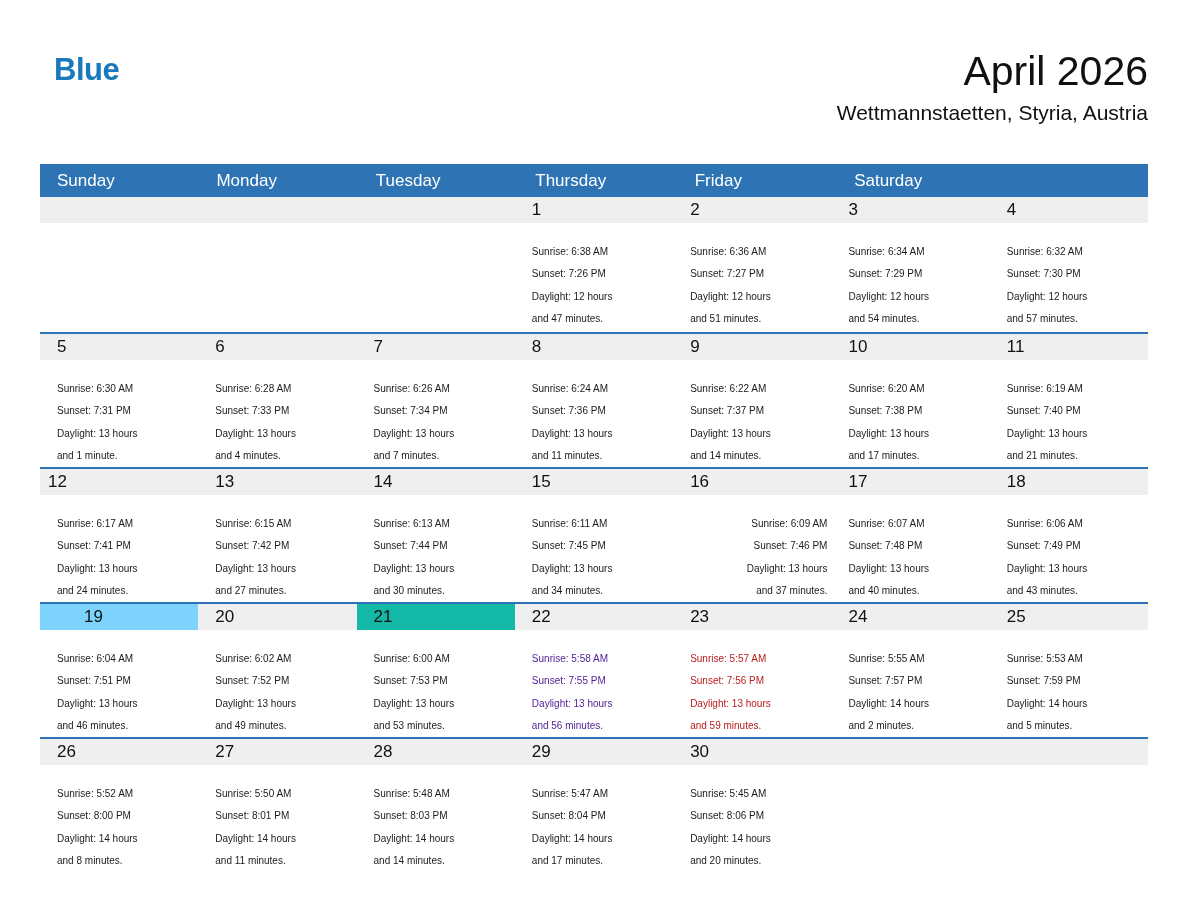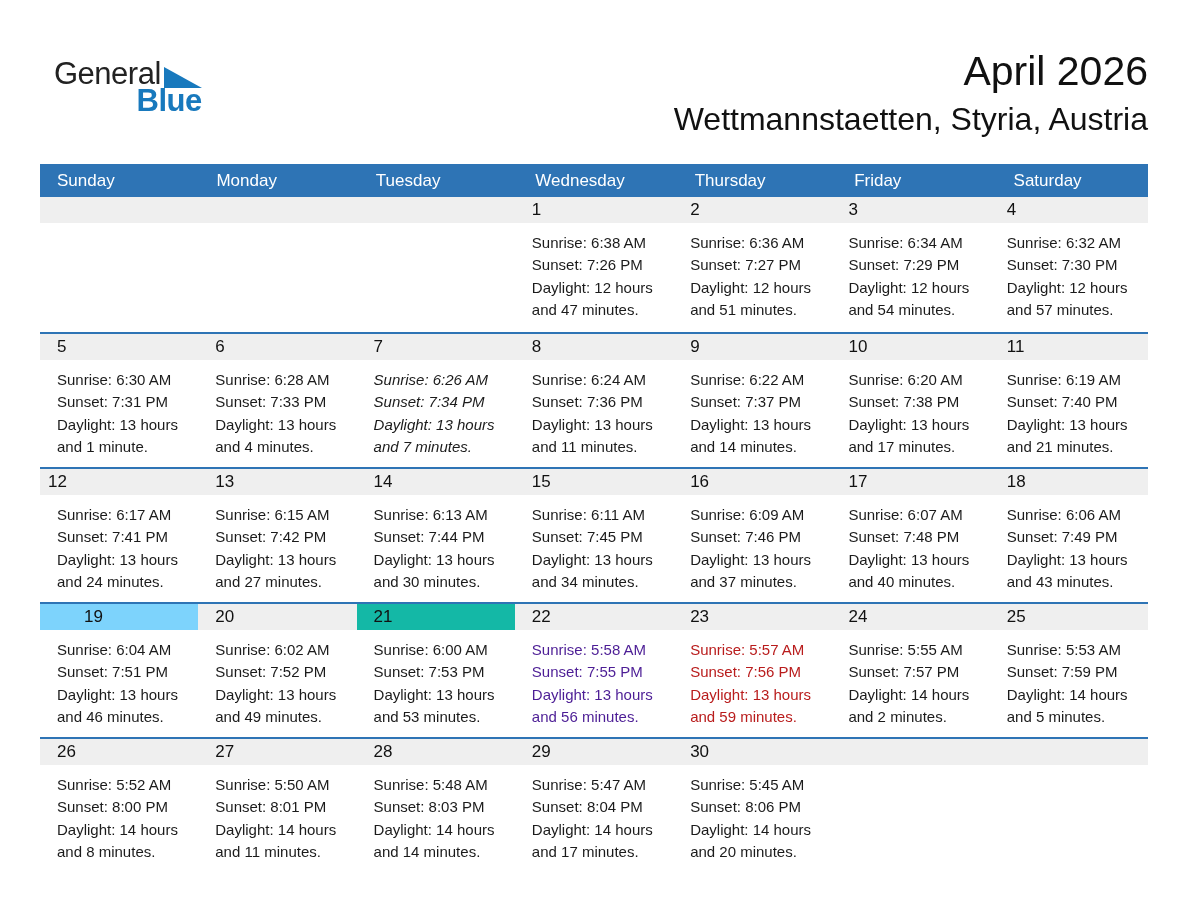--- a/index.html
+++ b/index.html
@@ -38,21 +38,21 @@
     font-size: 31px;
     letter-spacing: -0.5px;
     text-align: right;
     line-height: 1;
     margin-top: -4px;
     font-weight: bold;
   }
   
   .titles { text-align: right; }
   .month-title { font-size: 41px; color: #111111; line-height: 1.05; }
-  .location-subtitle { font-size: 32px; color: #111111; margin-top: 8px; }
+  .location-subtitle { font-size: 21px; color: #111111; margin-top: 8px; }
   
   .calendar { margin: 14px 40px 0 40px; }
   .weekday-row {
     display: grid;
     grid-template-columns: repeat(7, 1fr);
     height: 33px;
   }
   .weekday-cell {
     color: #ffffff;
     font-size: 17px;
@@ -70,54 +70,47 @@
   .week-row.no-top-border { border-top: none; }
   .day-cell { overflow: hidden; }
   .day-num {
     height: 26px;
     font-size: 17px;
     line-height: 26px;
     padding-left: 17px;
     color: #111111;
   }
   .day-lines {
-    padding: 9px 4px 0 17px;
-    font-size: 15px;
+    padding: 18px 4px 0 17px;
+    font-size: 10px;
     line-height: 22.4px;
     color: #1B1B1B;
   }
   .day-line { white-space: nowrap; }
 </style>
 </head>
 <body>
 
 <div class="page">
 
   <div class="page-header">
     <div class="logo">
-      <div class="logo-line1">
-        <span>General</span>
-        <svg class="logo-triangle" width="38" height="21" viewBox="0 0 38 21">
-          <polygon points="0,0 38,21 0,21" fill="#1879BD"></polygon>
-        </svg>
-      </div>
       <div class="logo-line2" style="color:#1879BD;">Blue</div>
     </div>
     <div class="titles">
       <div class="month-title">April 2026</div>
       <div class="location-subtitle">Wettmannstaetten, Styria, Austria</div>
     </div>
   </div>
 
   <div class="calendar">
     <div class="weekday-row" style="background: rgb(46, 116, 181); gap: 8px;">
         <div class="weekday-cell">Sunday</div>
         <div class="weekday-cell">Monday</div>
         <div class="weekday-cell">Tuesday</div>
-        <div class="weekday-cell">Wednesday</div>
         <div class="weekday-cell">Thursday</div>
         <div class="weekday-cell">Friday</div>
         <div class="weekday-cell">Saturday</div>
       </div>
     <div>
         <div class="week-row no-top-border" style="border-top-color: rgb(46, 116, 181);">
           <div class="day-cell">
             <div class="day-num" style="background: rgb(239, 239, 239);"></div>
           </div>
           <div class="day-cell">
@@ -177,21 +170,21 @@
             <div class="day-num" style="background: rgb(239, 239, 239);">6</div>
             <div class="day-lines" style="color: rgb(27, 27, 27);">
               <div class="day-line">Sunrise: 6:28 AM</div>
               <div class="day-line">Sunset: 7:33 PM</div>
               <div class="day-line">Daylight: 13 hours</div>
               <div class="day-line">and 4 minutes.</div>
             </div>
           </div>
           <div class="day-cell">
             <div class="day-num" style="background: rgb(239, 239, 239);">7</div>
-            <div class="day-lines" style="color: rgb(27, 27, 27); font-style: italic;">
+            <div class="day-lines" style="color: rgb(27, 27, 27);">
               <div class="day-line">Sunrise: 6:26 AM</div>
               <div class="day-line">Sunset: 7:34 PM</div>
               <div class="day-line">Daylight: 13 hours</div>
               <div class="day-line">and 7 minutes.</div>
             </div>
           </div>
           <div class="day-cell">
             <div class="day-num" style="background: rgb(239, 239, 239);">8</div>
             <div class="day-lines" style="color: rgb(27, 27, 27);">
               <div class="day-line">Sunrise: 6:24 AM</div>
@@ -260,21 +253,21 @@
             <div class="day-num" style="background: rgb(239, 239, 239);">15</div>
             <div class="day-lines" style="color: rgb(27, 27, 27);">
               <div class="day-line">Sunrise: 6:11 AM</div>
               <div class="day-line">Sunset: 7:45 PM</div>
               <div class="day-line">Daylight: 13 hours</div>
               <div class="day-line">and 34 minutes.</div>
             </div>
           </div>
           <div class="day-cell">
             <div class="day-num" style="background: rgb(239, 239, 239);">16</div>
-            <div class="day-lines" style="color: rgb(27, 27, 27);">
+            <div class="day-lines" style="color: rgb(27, 27, 27); text-align: right;">
               <div class="day-line">Sunrise: 6:09 AM</div>
               <div class="day-line">Sunset: 7:46 PM</div>
               <div class="day-line">Daylight: 13 hours</div>
               <div class="day-line">and 37 minutes.</div>
             </div>
           </div>
           <div class="day-cell">
             <div class="day-num" style="background: rgb(239, 239, 239);">17</div>
             <div class="day-lines" style="color: rgb(27, 27, 27);">
               <div class="day-line">Sunrise: 6:07 AM</div>

